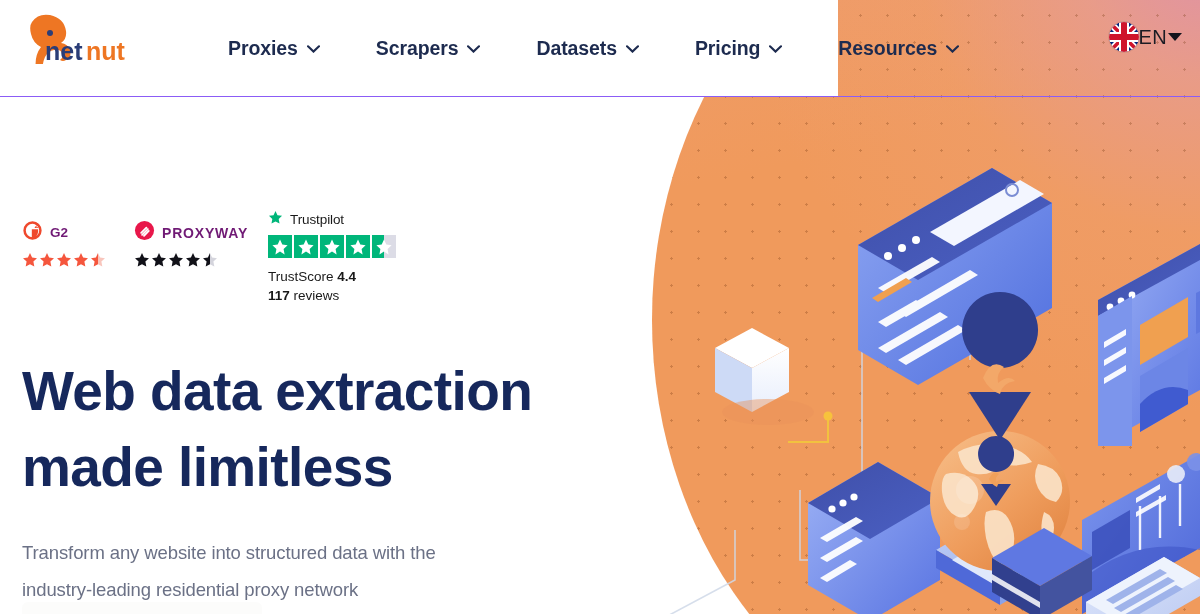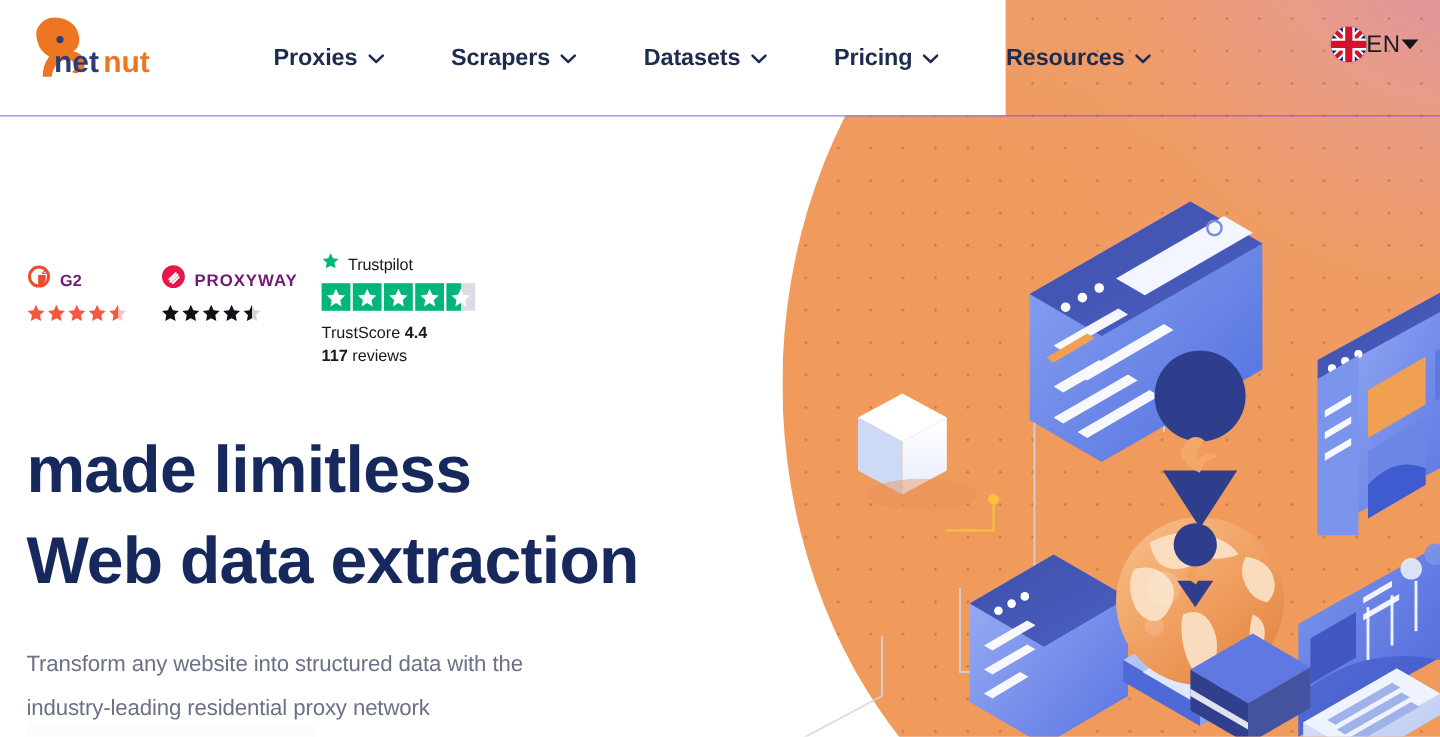--- a/index.html
+++ b/index.html
@@ -504,22 +504,22 @@
       </div>
       <div id="tp-reviews">
         <b>117</b>
         <span>reviews</span>
       </div>
     </div>
 
   </div>
 
   <h1 id="hero-title">
+    <span class="ln">Web data extraction</span>
     <span class="ln">made limitless</span>
-    <span class="ln">Web data extraction</span>
   </h1>
 
   <p id="hero-sub">
     <span class="ln">Transform any website into structured data with the</span>
     <span class="ln">industry-leading residential proxy network</span>
   </p>
 
   <div id="hero-cta-ghost"></div>
 </section>
 

